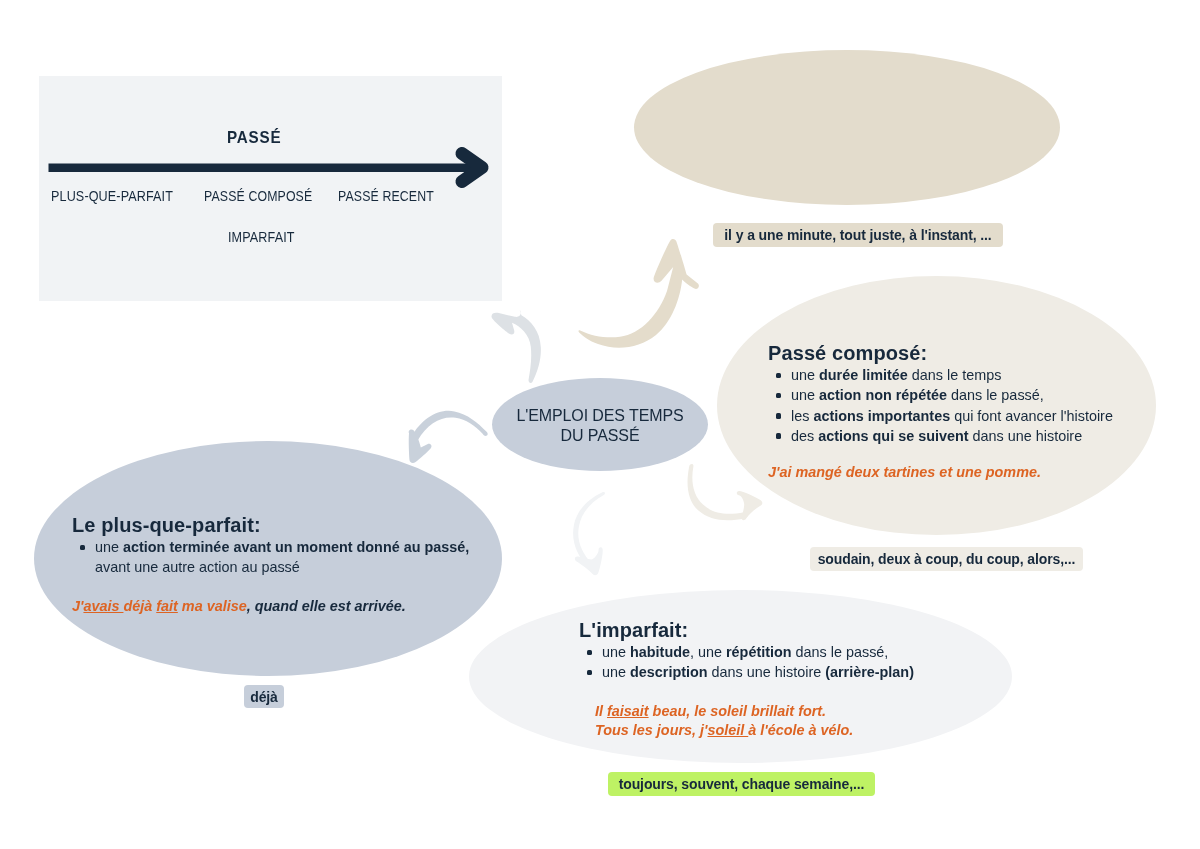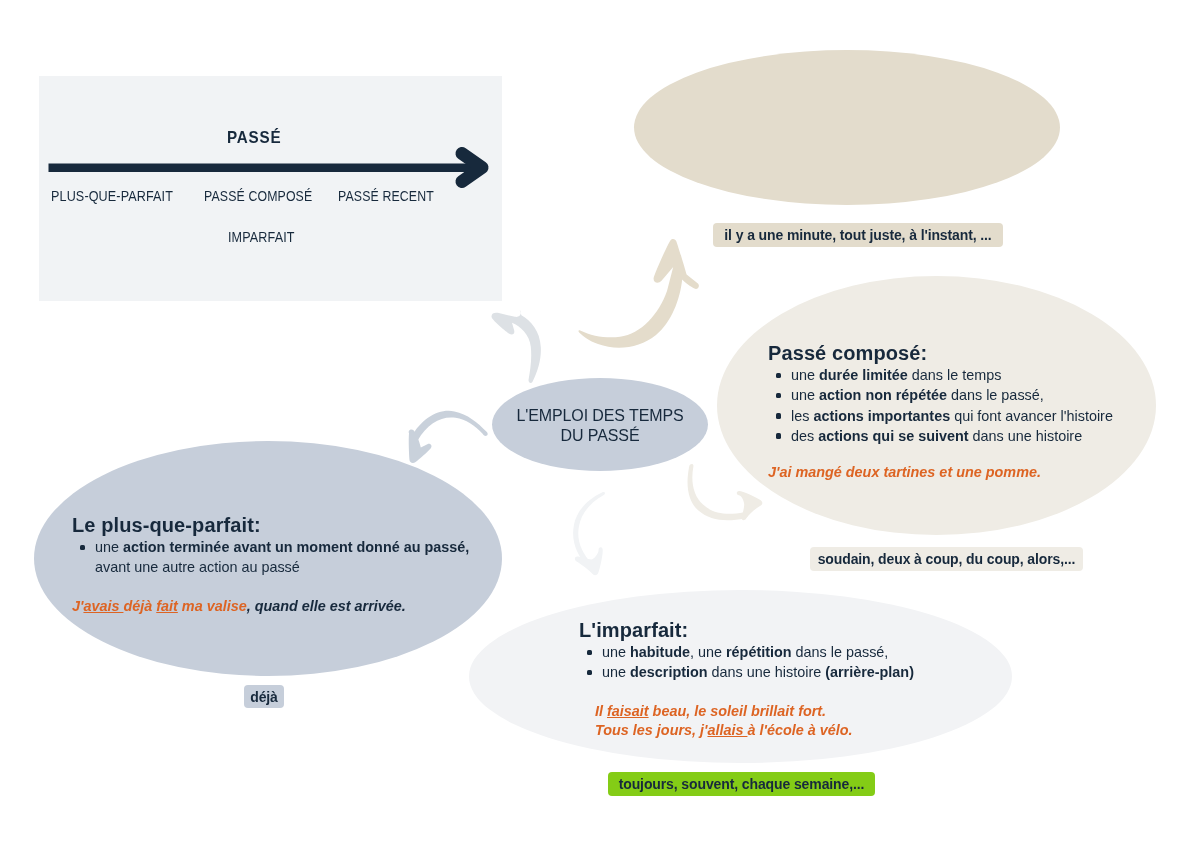--- a/index.html
+++ b/index.html
@@ -191,17 +191,17 @@
     <div class="ex" style="margin-top:19px;"><span class="obi">J'</span><span class="obiu">avais </span><span class="obi">déjà </span><span class="obiu">fait</span><span class="obi"> ma valise</span><span class="dbi">, quand elle est arrivée.</span></div>
   </div>
   <div class="badge" id="badge-pqp" style="left: 244px; top: 685px; width: 40px; height: 23px; background: rgb(198, 206, 218);">déjà</div>
 
   <div class="card-text" id="card-imp" style="left:579px;top:619px;width:400px;">
     <div class="card-title">L'imparfait:</div>
     <ul class="bullets">
         <li><span class="n">une </span><span class="b">habitude</span><span class="n">, une </span><span class="b">répétition</span><span class="n"> dans le passé,</span></li>
         <li><span class="n">une </span><span class="b">description</span><span class="n"> dans une histoire </span><span class="b">(arrière-plan)</span></li>
       </ul>
-    <div class="ex" style="margin-top:19px;margin-left:16px;"><span class="obi">Il </span><span class="obiu">faisait</span><span class="obi"> beau, le soleil brillait fort.</span><br><span class="obi">Tous les jours, j'</span><span class="obiu">allais </span><span class="obi">à l'école à vélo.</span></div>
-  </div>
-  <div class="badge" id="badge-imp" style="left: 608px; top: 772px; width: 267px; height: 24px; background: #84cc16;">toujours, souvent, chaque semaine,...</div>
+    <div class="ex" style="margin-top:19px;margin-left:16px;"><span class="obi">Il </span><span class="obiu">faisait</span><span class="obi"> beau, le soleil brillait fort.</span><br><span class="obi">Tous les jours, j'</span><span class="obiu">soleil </span><span class="obi">à l'école à vélo.</span></div>
+  </div>
+  <div class="badge" id="badge-imp" style="left: 608px; top: 772px; width: 267px; height: 24px; background: #bef264;">toujours, souvent, chaque semaine,...</div>
 
 </div>
 
 </body></html>

